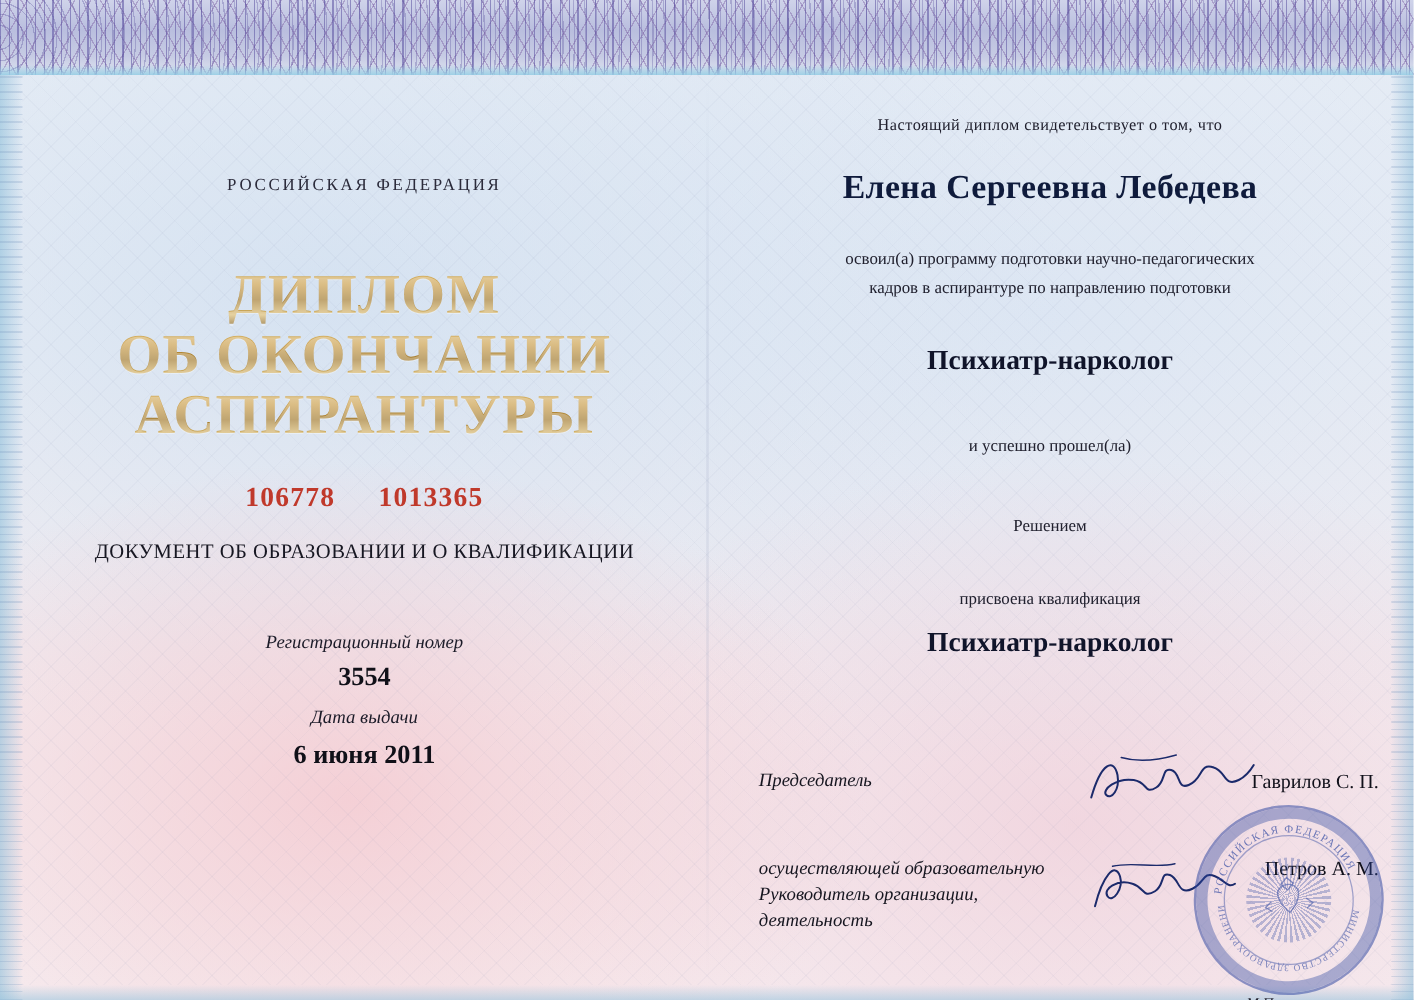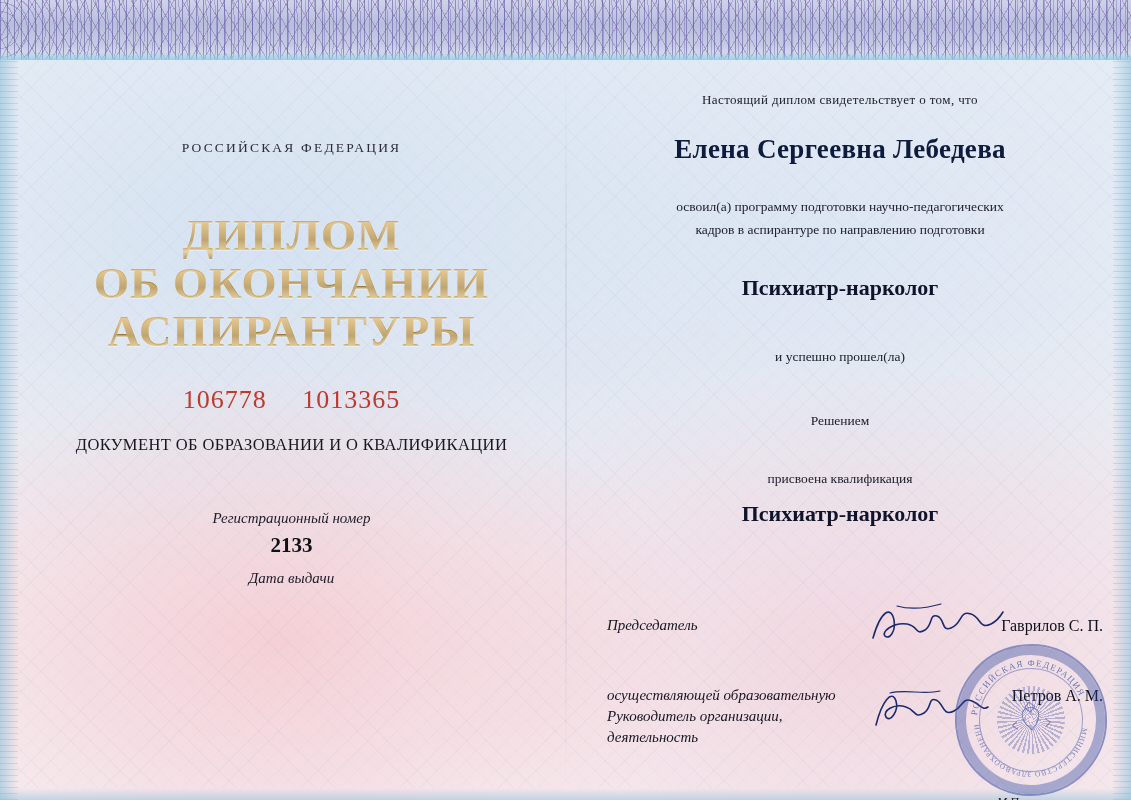--- a/index.html
+++ b/index.html
@@ -102,22 +102,22 @@
   .gold {
     display:block;
     background: linear-gradient(180deg,#e8cf8f 0%, #c79a43 35%, #9e7526 60%, #d9b96d 85%, #8c6720 100%);
     -webkit-background-clip: text;
     background-clip: text;
     color: transparent;
     text-shadow: 0 1px 0 rgba(255,255,255,0.35);
   }
   .serials {
     margin-top: 30px;
-    font-size: 26px;
-    font-weight: normal;
+    font-size: 22px;
+    font-weight: bold;
     color: #c0392b;
     letter-spacing: 1px;
   }
   .serials span { margin: 0 14px; }
   .doc-kind {
     margin-top: 20px;
     font-size: 16.5px;
     letter-spacing: 0.4px;
     color: #171722;
   }
@@ -282,23 +282,24 @@
     </div>
 
     <div class="serials">
       <span>106778</span>
       <span>1013365</span>
     </div>
 
     <div class="doc-kind">ДОКУМЕНТ ОБ ОБРАЗОВАНИИ И О КВАЛИФИКАЦИИ</div>
 
     <div class="reg-label">Регистрационный номер</div>
-    <div class="reg-number">2133</div>
+    <div class="reg-number">3554</div>
 
     <div class="date-label">Дата выдачи</div>
+    <div class="date-value">6 июня 2011</div>
   </div>
 
   <div class="right">
     <div class="r-intro">Настоящий диплом свидетельствует о том, что</div>
     <div class="r-name">Елена Сергеевна Лебедева</div>
 
     <div class="r-prog">
       <div>освоил(а) программу подготовки научно-педагогических</div>
       <div>кадров в аспирантуре по направлению подготовки</div>
     </div>

